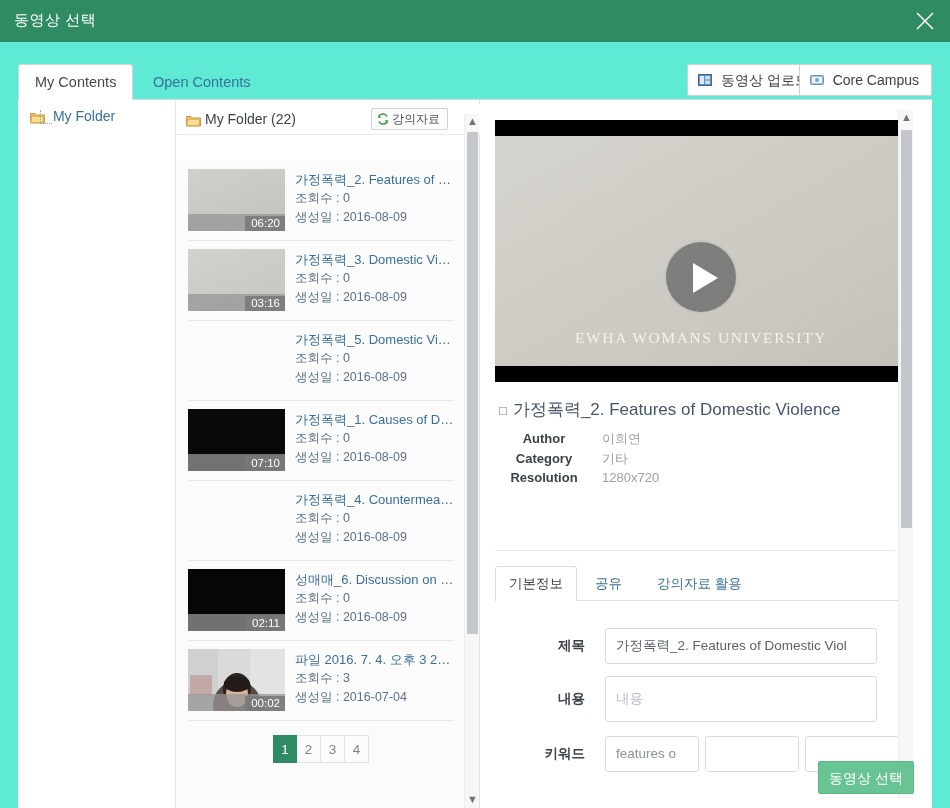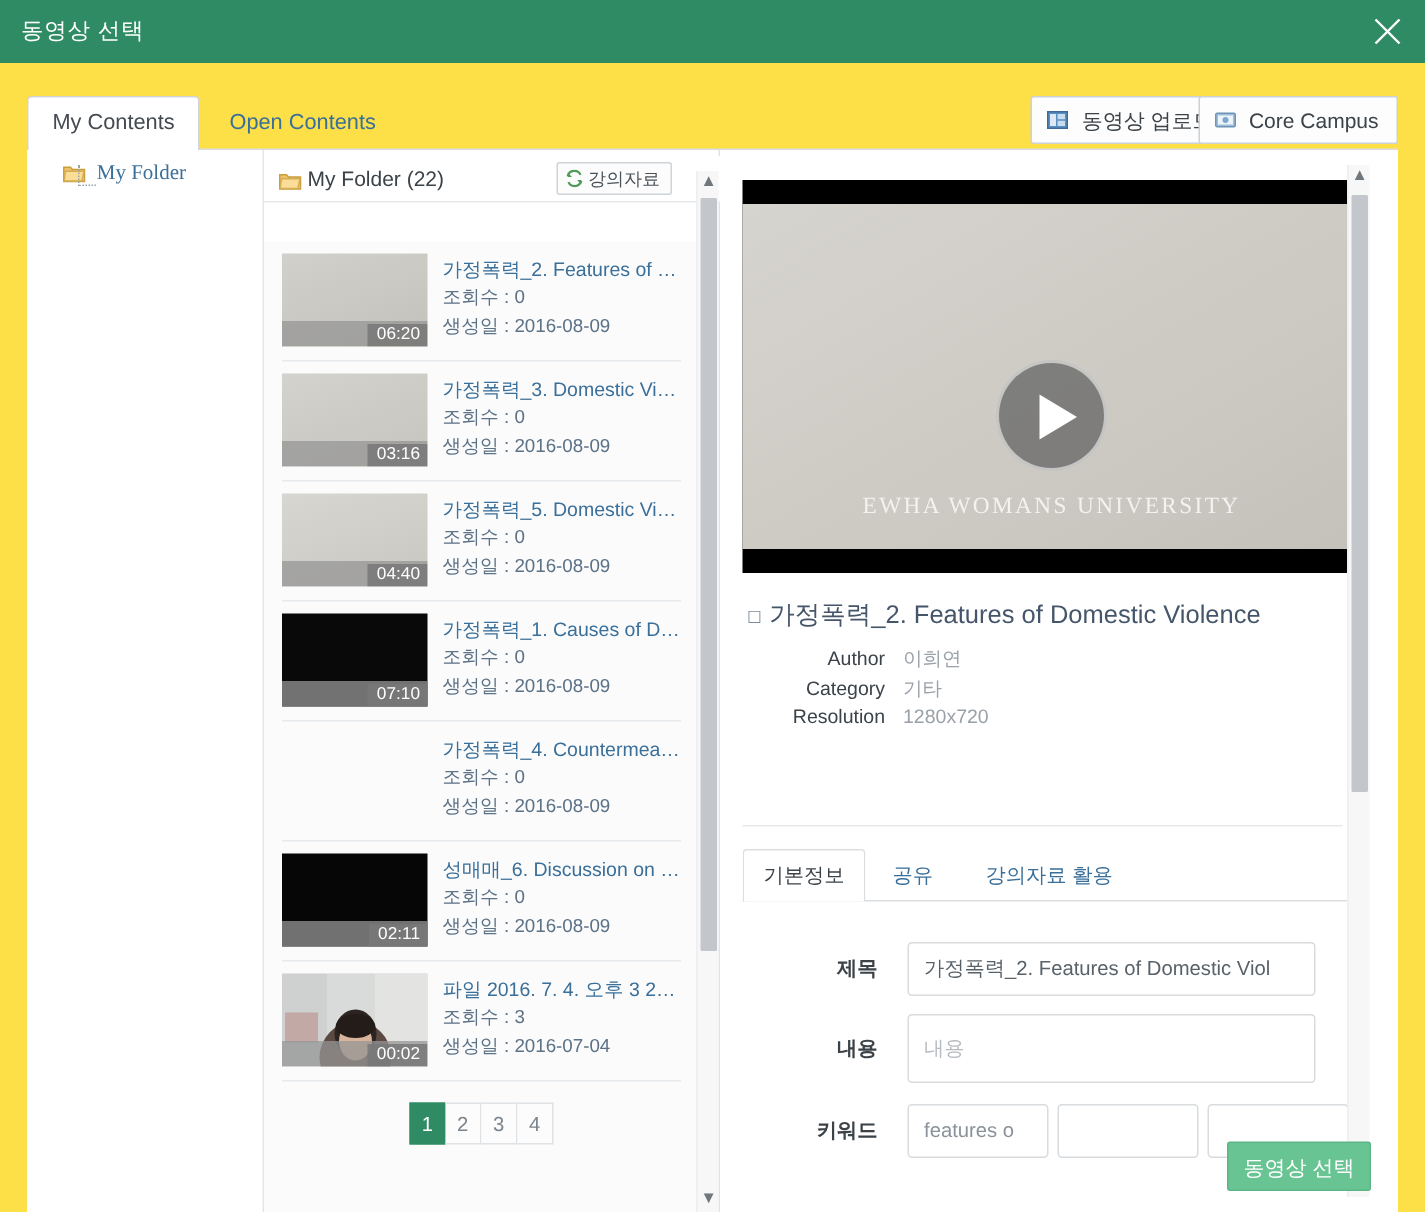--- a/index.html
+++ b/index.html
@@ -27,21 +27,21 @@
     position: absolute; right: 8px; top: 4px;
     width: 34px; height: 34px;
     cursor: pointer;
   }
   .close-icon svg { display: block; }
 
   
   .dialog-body {
     position: absolute; left: 0; top: 42px;
     width: 950px; height: 766px;
-    background: #fde047;
+    background: #5eead4;
   }
 
   
   .tabstrip {
     position: absolute; left: 18px; top: 22px;
     width: 914px; height: 36px;
   }
   .tab {
     position: absolute; top: 0;
     height: 36px; line-height: 34px;
@@ -81,23 +81,23 @@
   .hdr-btn .bicon { display: inline-block; vertical-align: -2px; margin-right: 5px; }
 
   
   .pane-tree {
     position: absolute; left: 18px; top: 58px;
     width: 158px; height: 708px;
     background: #ffffff;
     border-right: 1px solid #e3e6e9;
   }
   .tree-node {
-    position: absolute; left: 24px; top: 8px;
+    position: absolute; left: 12px; top: 8px;
     font-size: 14px; color: #3a6f9a;
-    white-space: nowrap; cursor: pointer; font-family: Liberation Serif, serif;
+    white-space: nowrap; cursor: pointer;
   }
   .tree-elbow {
     position: absolute; left: 10px; top: 2px;
     width: 12px; height: 14px;
     border-left: 1px dotted #9aa3ab;
     border-bottom: 1px dotted #9aa3ab;
   }
   .folder-icon { display:inline-block; vertical-align:-3px; margin-right:4px; }
 
   .pane-list {
@@ -259,22 +259,22 @@
 
   .detail-title {
     position: absolute; left: 18px; top: 298px;
     width: 400px;
     font-size: 17px; color: #45566a;
     white-space: nowrap;
   }
   .detail-title .tiny-icon { font-size: 11px; color: #7e8b99; margin-right: 5px; }
   .meta-row { position: absolute; left: 18px; font-size: 13px; white-space: nowrap; }
   .meta-row .k {
-    display: inline-block; width: 92px; text-align: right;
-    color: #3b4248; font-weight: normal;
+    display: inline-block; width: 92px; text-align: center;
+    color: #3b4248; font-weight: bold;
   }
   .meta-row .v { color: #9aa1a8; margin-left: 12px; }
 
   .sep-line {
     position: absolute; left: 15px; top: 450px;
     width: 400px; height: 1px; background: #e7eaec;
   }
 
   .dtabs { position: absolute; left: 15px; top: 466px; width: 400px; height: 35px; }
   .dtab {
@@ -424,24 +424,20 @@
           <div class="dur">03:16</div>
         </div>
         <div class="vid-meta">
           <div class="vid-title">가정폭력_3. Domestic Viole…</div>
           <div class="vid-sub">조회수 : 0</div>
           <div class="vid-sub">생성일 : 2016-08-09</div>
         </div>
       </div>
 
       <div class="vid-item">
-        <div class="thumb" style="background:linear-gradient(160deg,#d8d6d0,#c9c7c1);">
-          <div class="durbar"></div>
-          <div class="dur">04:40</div>
-        </div>
         <div class="vid-meta">
           <div class="vid-title">가정폭력_5. Domestic Viole…</div>
           <div class="vid-sub">조회수 : 0</div>
           <div class="vid-sub">생성일 : 2016-08-09</div>
         </div>
       </div>
 
       <div class="vid-item">
         <div class="thumb" style="background:#090909;">
           <div class="durbar"></div>

